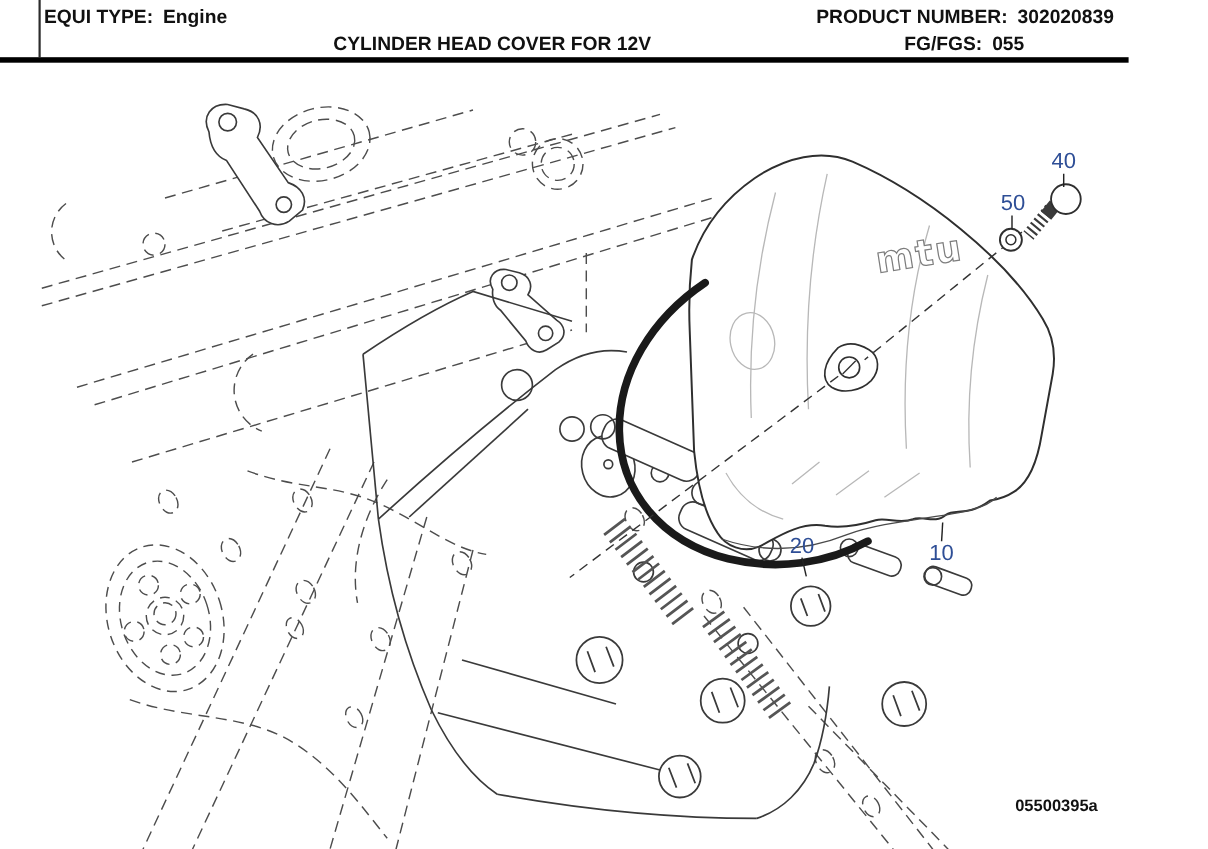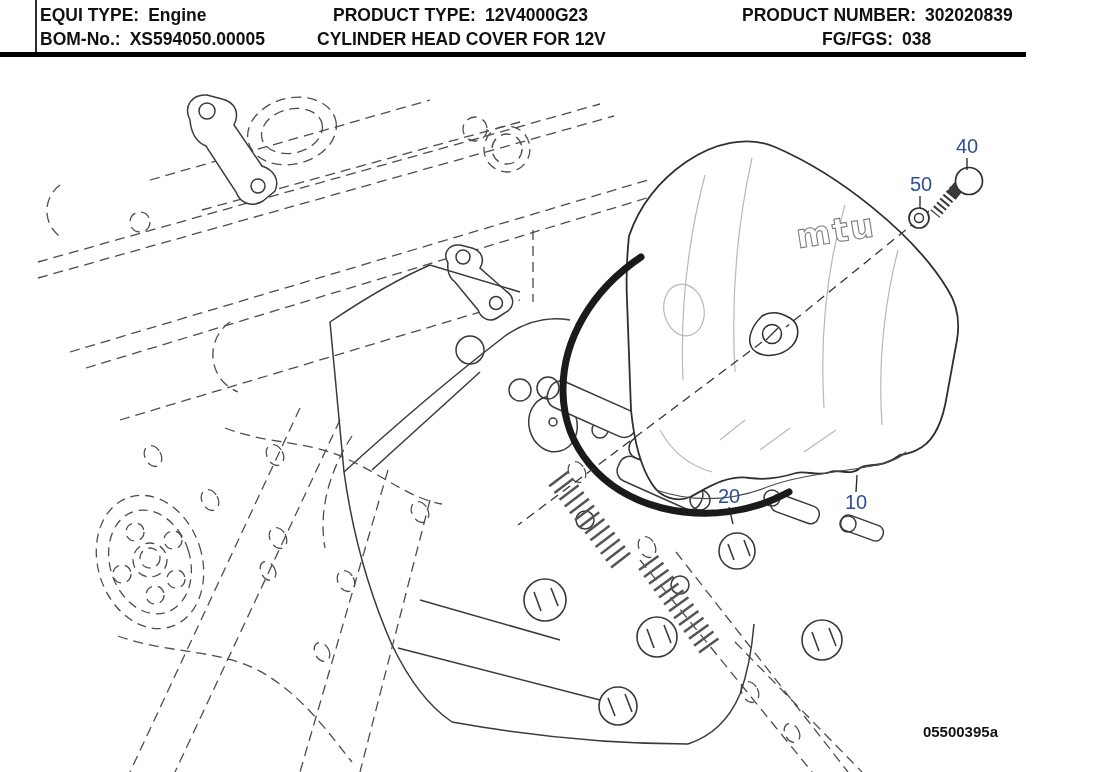--- a/index.html
+++ b/index.html
@@ -24,33 +24,27 @@
 <body>
 
 <div class="page">
 
   <div class="vtick" style="left:35px"></div>
   <div class="vtick" style="left:1060px"></div>
 
   <div class="hdr-cell row1" style="left:40px">
     <span>EQUI TYPE:</span><span class="val">Engine</span>
   </div>
-  <div class="hdr-cell row1" style="left:333px">
-    <span>PRODUCT TYPE:</span><span class="val">12V4000G23</span>
-  </div>
   <div class="hdr-cell row1" style="left:742px">
     <span>PRODUCT NUMBER:</span><span class="val">302020839</span>
   </div>
 
-  <div class="hdr-cell row2" style="left:40px">
-    <span>BOM-No.:</span><span class="val">XS594050.00005</span>
-  </div>
-  <div class="hdr-cell row2" style="left:317px">CYLINDER HEAD COVER FOR 12V</div>
+  <div class="hdr-cell row2" style="left:303px">CYLINDER HEAD COVER FOR 12V</div>
   <div class="hdr-cell row2" style="left:822px">
-    <span>FG/FGS:</span><span class="val">038</span>
+    <span>FG/FGS:</span><span class="val">055</span>
   </div>
   <div class="hdr-cell row2" style="left:1038px">10</div>
 
   <div class="thick-rule"></div>
 
   <div class="canvas">
   <svg width="1098" height="712" viewBox="0 60 1098 712" xmlns="http://www.w3.org/2000/svg">
 
     <g fill="none" stroke="#4d4d4d" stroke-width="1.3" stroke-dasharray="10,6">
 

